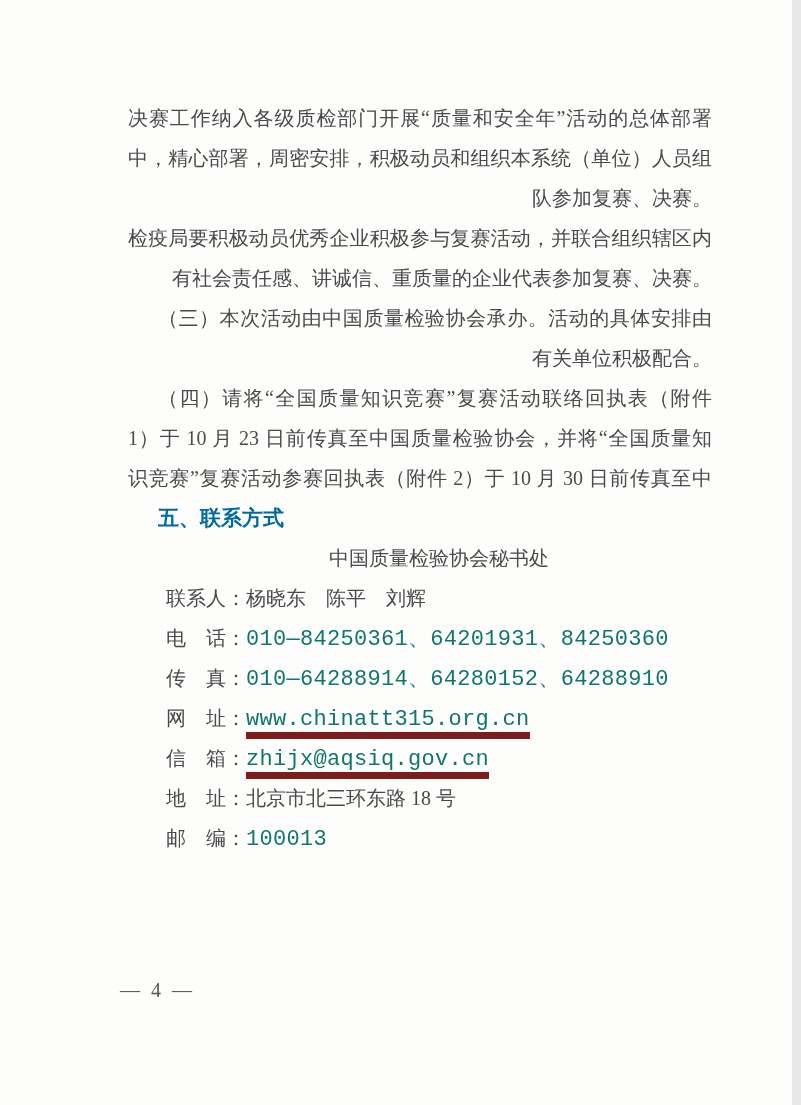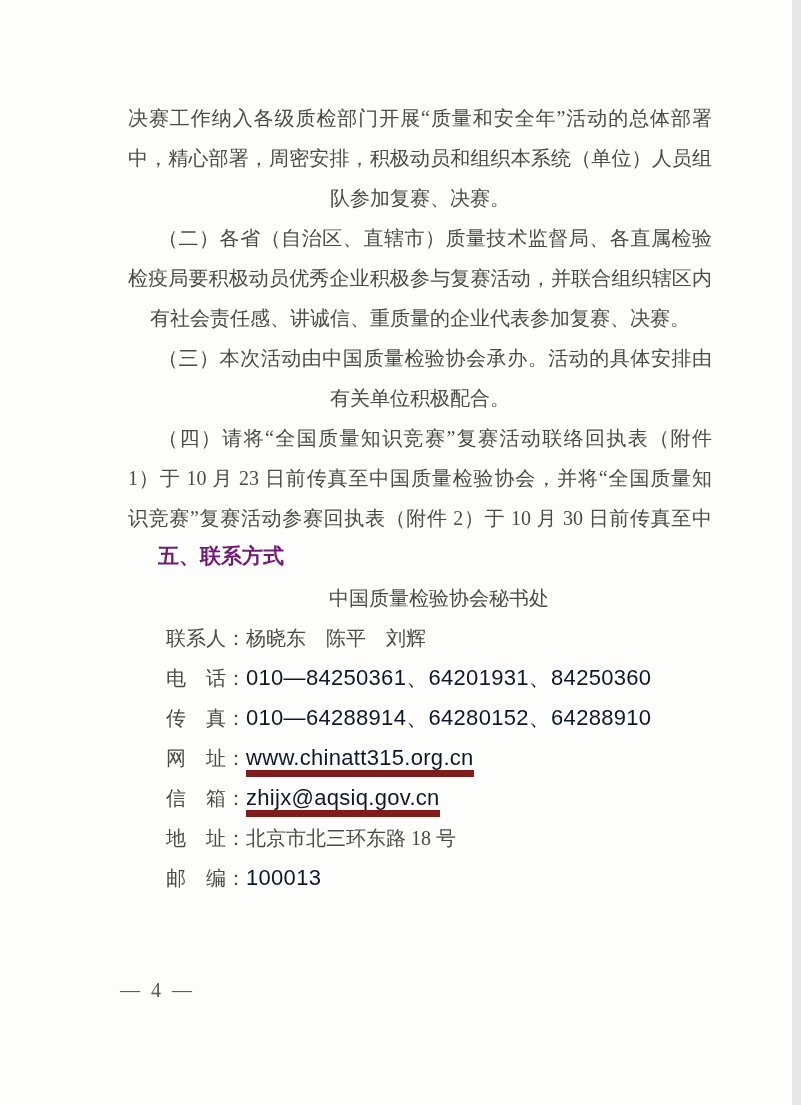--- a/index.html
+++ b/index.html
@@ -20,62 +20,62 @@
   .textblock {
     position: absolute;
     left: 128px;
     top: 98px;
     width: 584px;
   }
   .line {
     font-size: 20px;
     height: 40px;
     line-height: 40px;
-    text-align: center;
+    text-align: right;
     white-space: nowrap;
   }
   .line.fill {
     white-space: normal;
     text-align: justify;
     text-align-last: justify;
   }
   .line.indent {
     padding-left: 30px;
   }
   .section-heading {
-    font-family: Liberation Mono, monospace;
+    font-family: Liberation Serif, serif;
     font-weight: 700;
     font-size: 21px;
     height: 40px;
     line-height: 40px;
     padding-left: 30px;
-    color: #701a75;
+    color: #0369a1;
   }
   .contact-org {
     font-size: 20px;
     height: 40px;
     line-height: 40px;
     padding-left: 38px;
     text-align: center;
   }
   .contact-row {
     font-size: 20px;
     height: 40px;
     line-height: 40px;
     padding-left: 38px;
     white-space: pre;
   }
   .contact-label {
     display: inline-block;
   }
   .contact-value.latin {
-    font-family: Liberation Sans, sans-serif;
+    font-family: Liberation Mono, monospace;
     font-size: 22px;
     letter-spacing: 0.3px;
-    color: #0f172a;
+    color: #0f766e;
   }
   .contact-value.underline {
     border-bottom: 7px solid #7f1d1d;
     padding-bottom: 0px;
   }
   .page-number {
     position: absolute;
     left: 120px;
     top: 970px;
     font-size: 20px;
@@ -89,21 +89,20 @@
 <body>
 
 <div class="page">
 
   <div class="textblock">
 
     <div>
         <div class="line fill">决赛工作纳入各级质检部门开展“质量和安全年”活动的总体部署</div>
         <div class="line fill">中，精心部署，周密安排，积极动员和组织本系统（单位）人员组</div>
         <div class="line">队参加复赛、决赛。</div>
-        <div class="line fill indent">（二）各省（自治区、直辖市）质量技术监督局、各直属检验</div>
         <div class="line fill">检疫局要积极动员优秀企业积极参与复赛活动，并联合组织辖区内</div>
         <div class="line">有社会责任感、讲诚信、重质量的企业代表参加复赛、决赛。</div>
         <div class="line fill indent">（三）本次活动由中国质量检验协会承办。活动的具体安排由</div>
         <div class="line">有关单位积极配合。</div>
         <div class="line fill indent">（四）请将“全国质量知识竞赛”复赛活动联络回执表（附件</div>
         <div class="line fill">1）于 10 月 23 日前传真至中国质量检验协会，并将“全国质量知</div>
         <div class="line fill">识竞赛”复赛活动参赛回执表（附件 2）于 10 月 30 日前传真至中</div>
       </div>
 
     <div class="section-heading">五、联系方式</div>

